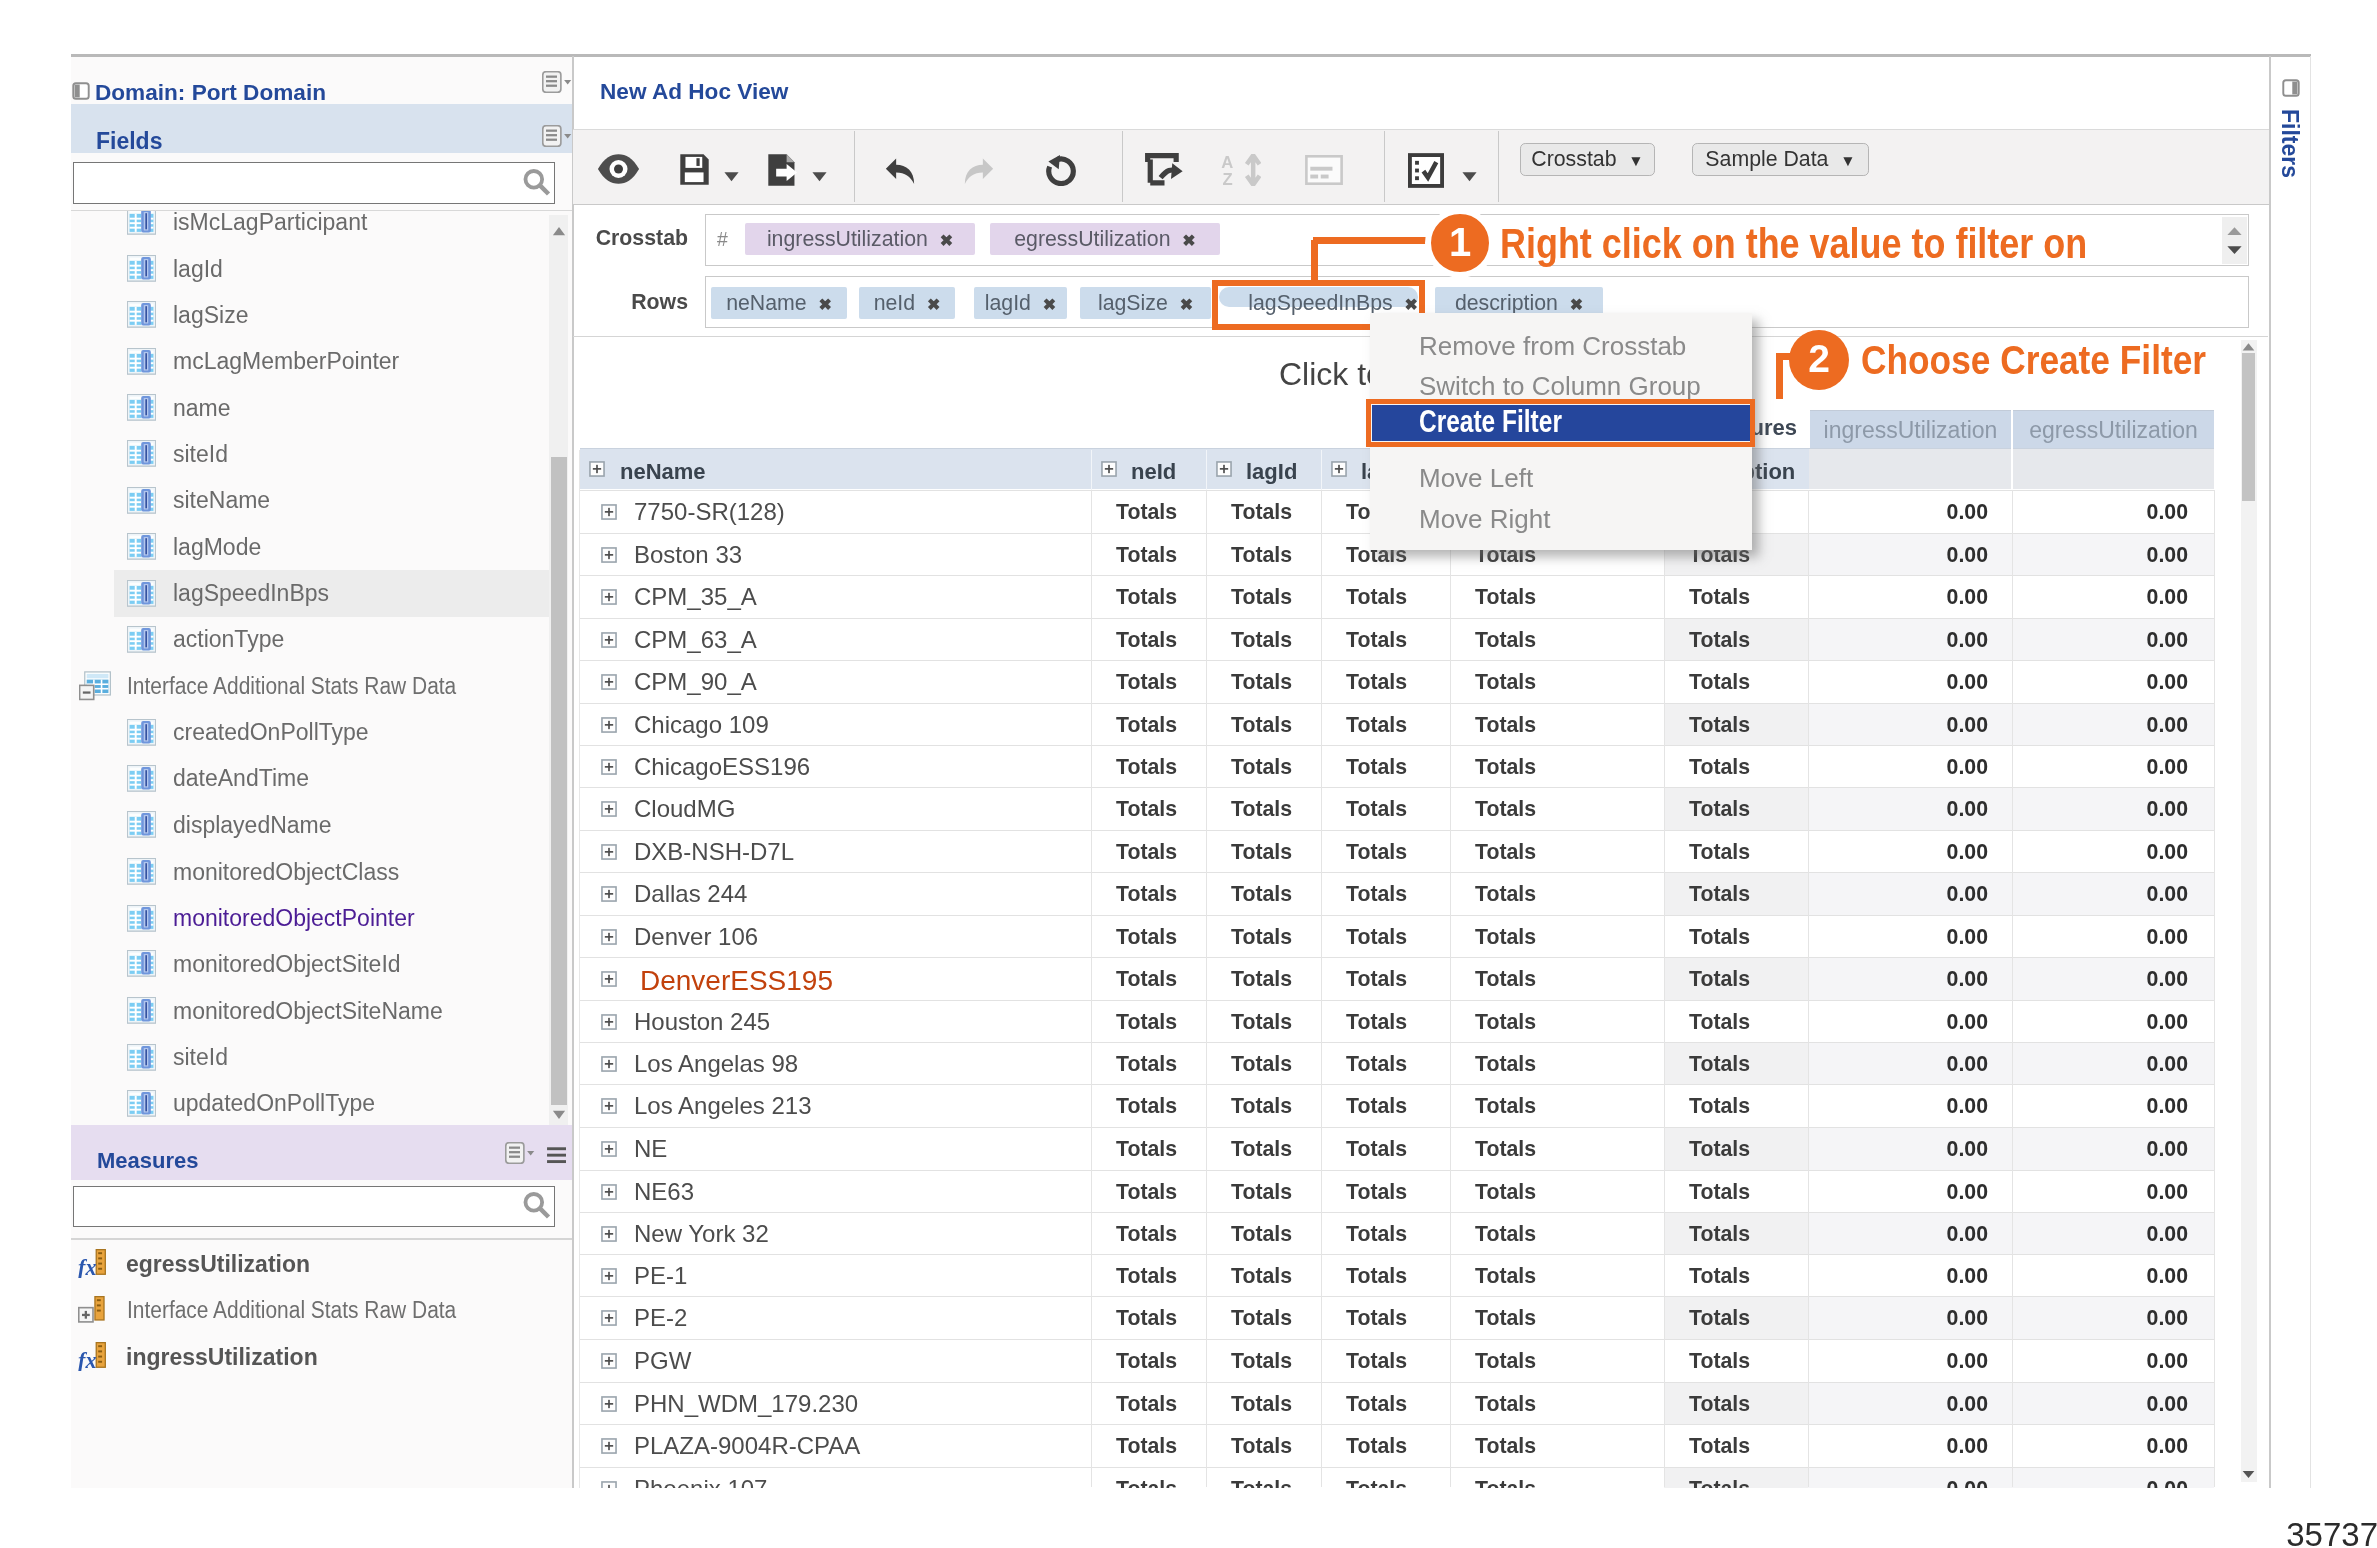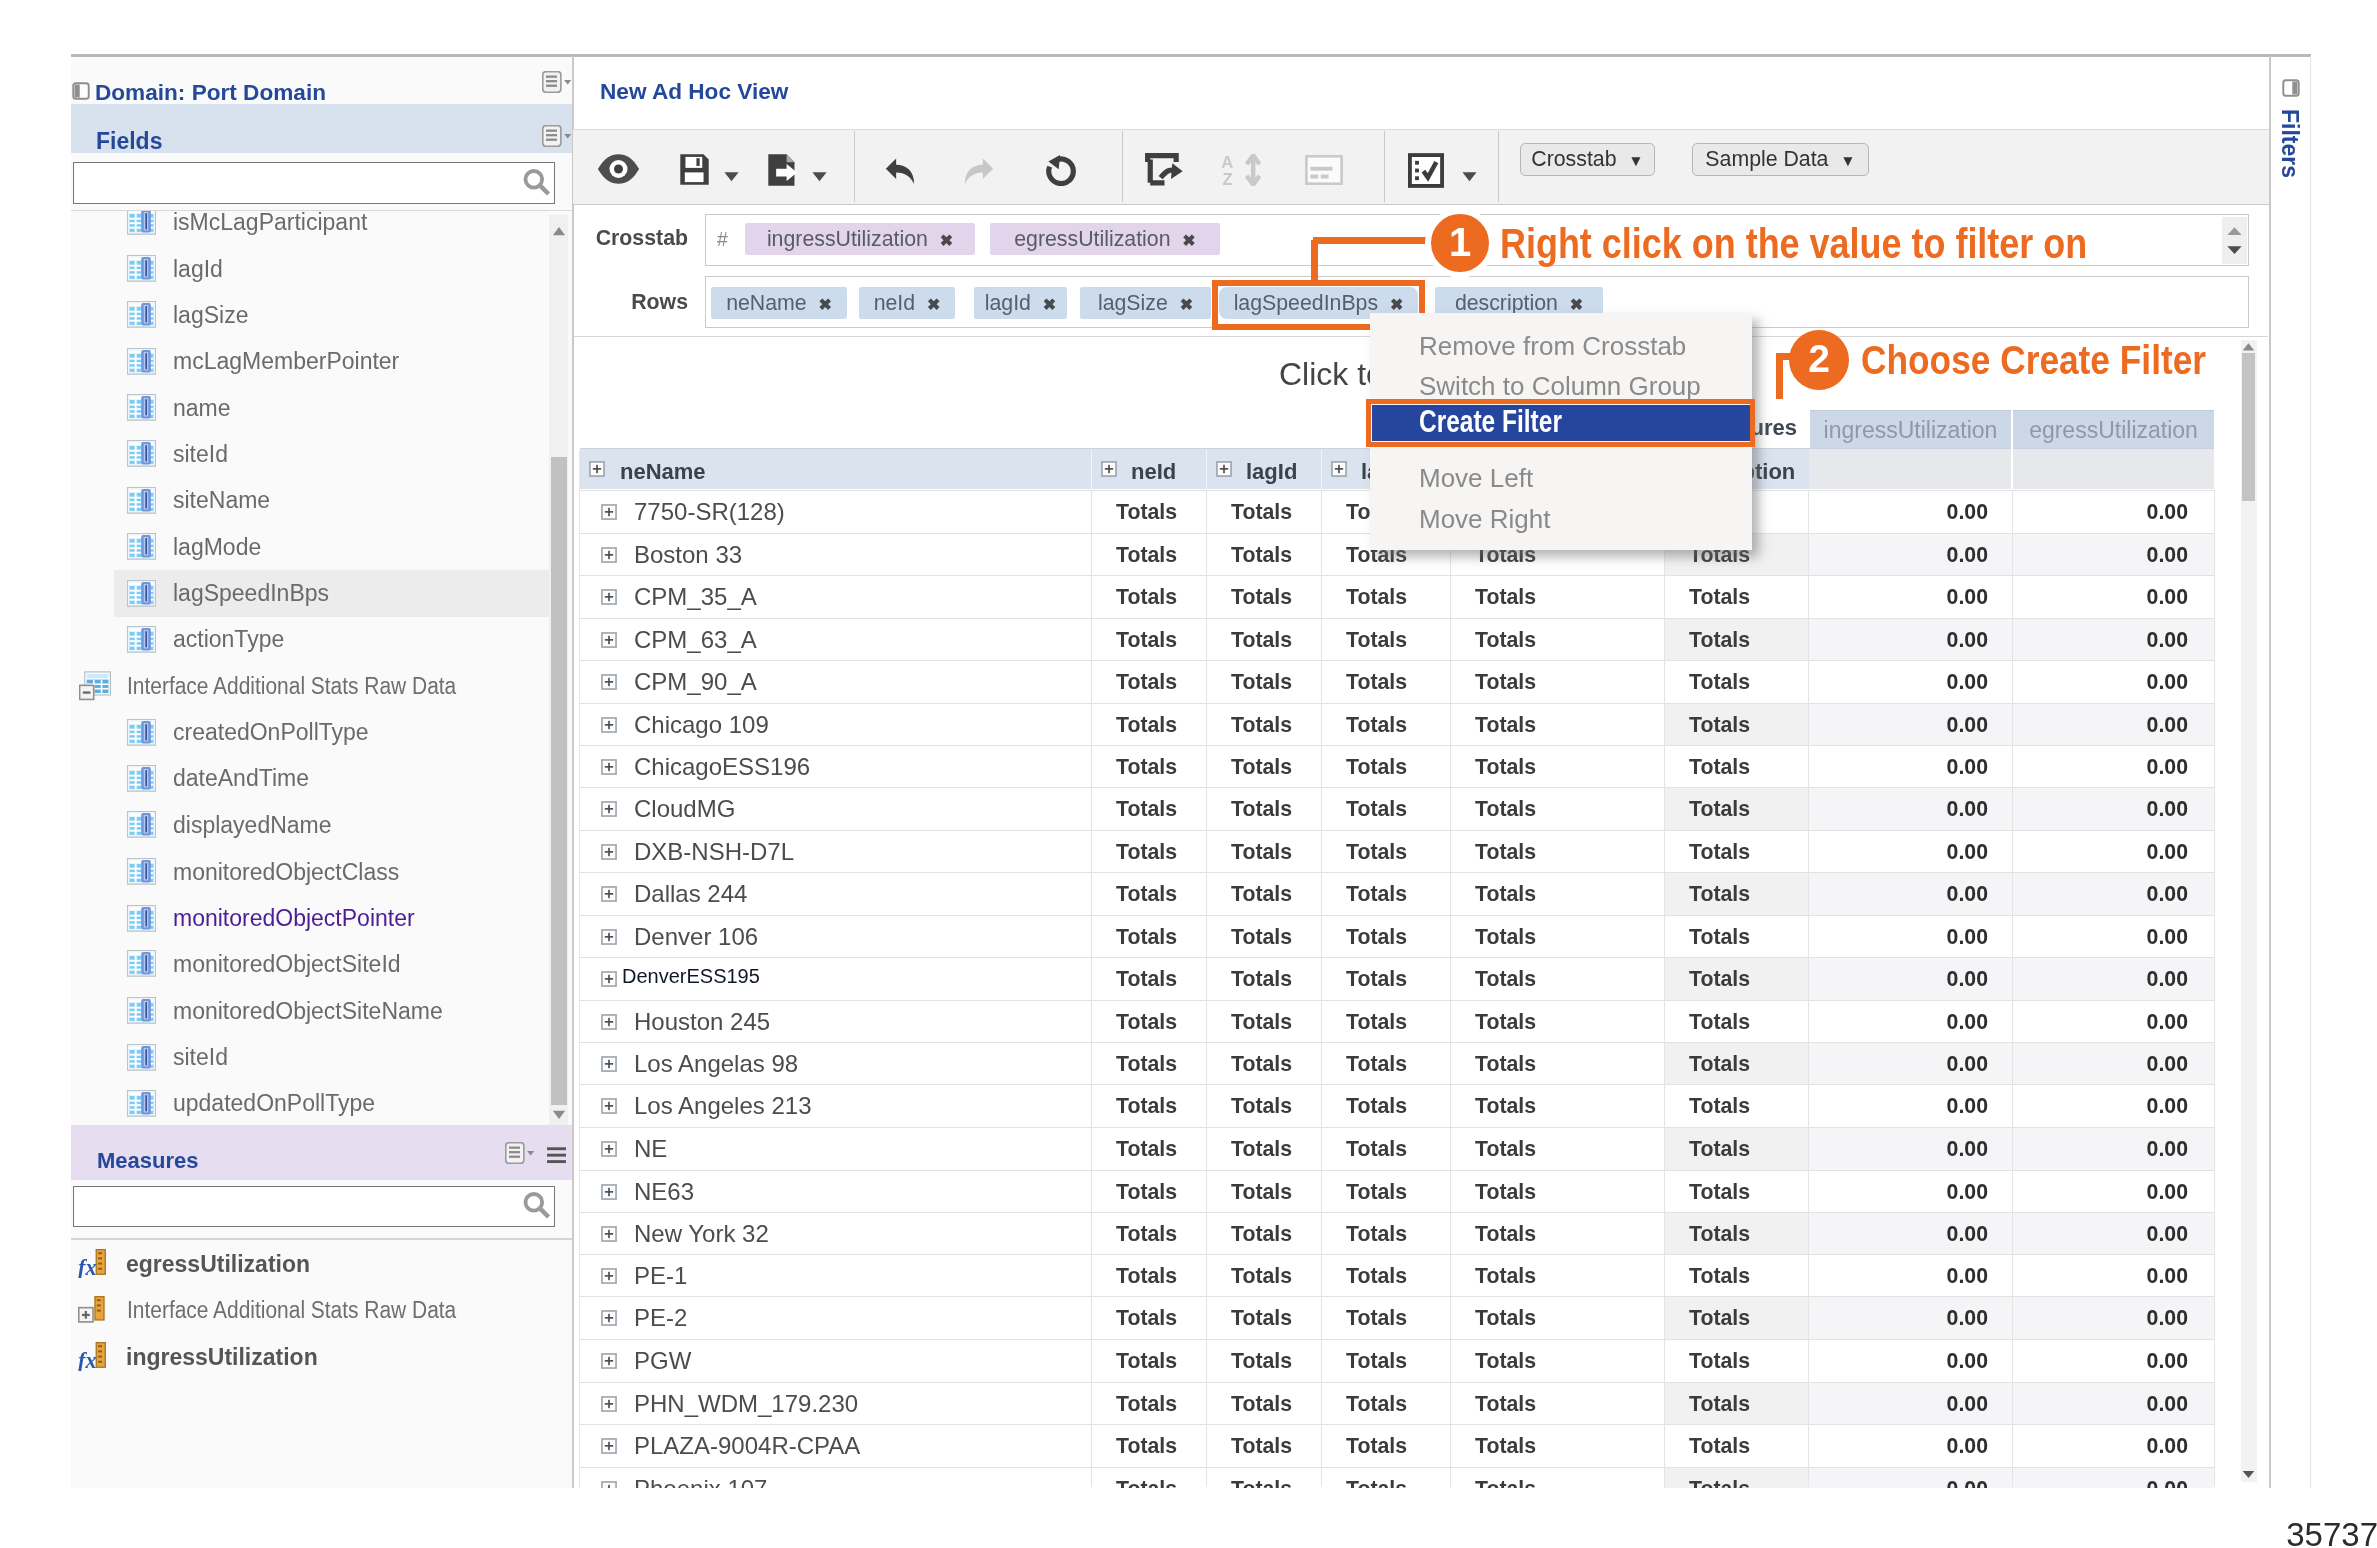--- a/index.html
+++ b/index.html
@@ -454,21 +454,21 @@
   </svg>
 <svg class="ab" style="left:2226px;top:245px" width="17" height="10.4" viewBox="0 0 26 16">
     <path d="M2 2 L24 2 L13 14 Z" fill="#4c4c4c"></path>
   </svg>
 <div class="ab" style="left:591px;top:290px;width:97px;font-size:21.3px;font-weight:bold;color:#4a4a4a;text-align:right">Rows</div>
 <div class="ab" style="left:705px;top:276px;width:1544px;height:52px;background:#fff;border:1.3px solid #c9c9c9"></div>
 <div class="ab" style="left:711px;top:287px;width:136px;height:32px;background:#ccdcec;border-radius:1.9px;font-size:21.3px;color:#55606c;line-height:32px;text-align:center;white-space:nowrap">neName&nbsp;&nbsp;<span style="font-size:16px;color:#4a4a4a;font-weight:bold">✖</span></div>
 <div class="ab" style="left:859px;top:287px;width:96px;height:32px;background:#ccdcec;border-radius:1.9px;font-size:21.3px;color:#55606c;line-height:32px;text-align:center;white-space:nowrap">neId&nbsp;&nbsp;<span style="font-size:16px;color:#4a4a4a;font-weight:bold">✖</span></div>
 <div class="ab" style="left:974px;top:287px;width:93px;height:32px;background:#ccdcec;border-radius:1.9px;font-size:21.3px;color:#55606c;line-height:32px;text-align:center;white-space:nowrap">lagId&nbsp;&nbsp;<span style="font-size:16px;color:#4a4a4a;font-weight:bold">✖</span></div>
 <div class="ab" style="left:1080px;top:287px;width:131px;height:32px;background:#ccdcec;border-radius:1.9px;font-size:21.3px;color:#55606c;line-height:32px;text-align:center;white-space:nowrap">lagSize&nbsp;&nbsp;<span style="font-size:16px;color:#4a4a4a;font-weight:bold">✖</span></div>
-<div class="ab" style="left:1219px;top:287px;width:199px;height:32px;background:#ccdcec;border-radius:8px;font-size:21.3px;color:#55606c;line-height:32px;text-align:center;white-space:nowrap">lagSpeedInBps&nbsp;&nbsp;<span style="font-size:16px;color:#4a4a4a;font-weight:bold">✖</span></div>
+<div class="ab" style="left:1219px;top:287px;width:199px;height:20px;background:#ccdcec;border-radius:14px;font-size:21.3px;color:#55606c;line-height:32px;text-align:right;white-space:nowrap">lagSpeedInBps&nbsp;&nbsp;<span style="font-size:16px;color:#4a4a4a;font-weight:bold">✖</span></div>
 <div class="ab" style="left:1435px;top:287px;width:168px;height:32px;background:#ccdcec;border-radius:1.9px;font-size:21.3px;color:#55606c;line-height:32px;text-align:center;white-space:nowrap">description&nbsp;&nbsp;<span style="font-size:16px;color:#4a4a4a;font-weight:bold">✖</span></div>
 <div class="ab" style="left:573px;top:336px;width:1695px;height:1.3px;background:#d5d5d5"></div>
 <div class="ab" style="left:1279px;top:356px;font-size:32px;color:#444">Click to add a title</div>
 <div class="ab" style="left:1606px;top:415px;width:191px;font-size:22px;font-weight:bold;color:#3d4754;text-align:right">Measures</div>
 <div class="ab" style="left:1810px;top:410px;width:201px;height:39px;background:#ccd8e8;border-top:1.3px solid #c2cbd8;font-size:23px;color:#8d99a8;text-align:center;line-height:38px">ingressUtilization</div>
 <div class="ab" style="left:2013px;top:410px;width:201px;height:39px;background:#ccd8e8;border-top:1.3px solid #c2cbd8;font-size:23px;color:#8d99a8;text-align:center;line-height:38px">egressUtilization</div>
 <div class="ab" style="left:580px;top:448px;width:1229px;height:41px;background:#dbe3ee;border-top:1.3px solid #c9d2de"></div>
 <div class="ab" style="left:1809px;top:448px;width:202px;height:41px;background:#e6e8ec;border-top:1.3px solid #c9d2de"></div>
 <div class="ab" style="left:2013px;top:448px;width:201px;height:41px;background:#e6e8ec;border-top:1.3px solid #c9d2de"></div>
 <svg class="ab" style="left:589px;top:461px" width="16" height="16" viewBox="0 0 25 25">
@@ -694,21 +694,21 @@
 </div>
 <div class="ab" style="left:580px;top:915px;width:1634px;height:1.3px;background:#e2e2e2"></div>
 <div class="ab" style="left:1664px;top:957px;width:144px;height:43px;background:#f1f1f2"></div>
 <div class="ab" style="left:1808px;top:957px;width:406px;height:43px;background:#f5f5f7"></div>
 <div class="ab" style="left:580px;top:957px;width:1634px;height:43px;overflow:hidden">
 <svg class="ab" style="left:21px;top:13.6px" width="16" height="16" viewBox="0 0 25 25">
       <rect x="1.5" y="1.5" width="22" height="22" fill="#fdfdfd" stroke="#9aa4ad" stroke-width="2.5"></rect>
       <rect x="6" y="11" width="13" height="2.6" fill="#4c4c4c"></rect>
       <rect x="11.2" y="6" width="2.6" height="13" fill="#4c4c4c"></rect>
     </svg>
-<div class="ab" style="left:42px;top:8.4px;font-size:20px;color:#0f172a;white-space:nowrap">DenverESS195</div>
+<div class="ab" style="left:60px;top:8.4px;font-size:28px;color:#c2410c;white-space:nowrap">DenverESS195</div>
 <div class="ab" style="left:536px;top:9.7px;font-size:21.3px;font-weight:bold;color:#3b3b3b">Totals</div>
 <div class="ab" style="left:651px;top:9.7px;font-size:21.3px;font-weight:bold;color:#3b3b3b">Totals</div>
 <div class="ab" style="left:766px;top:9.7px;font-size:21.3px;font-weight:bold;color:#3b3b3b">Totals</div>
 <div class="ab" style="left:895px;top:9.7px;font-size:21.3px;font-weight:bold;color:#3b3b3b">Totals</div>
 <div class="ab" style="left:1109px;top:9.7px;font-size:21.3px;font-weight:bold;color:#3b3b3b">Totals</div>
 <div class="ab" style="left:1279px;top:9.7px;width:129px;font-size:21.3px;font-weight:bold;color:#2e2e2e;text-align:right">0.00</div>
 <div class="ab" style="left:1479px;top:9.7px;width:129px;font-size:21.3px;font-weight:bold;color:#2e2e2e;text-align:right">0.00</div>
 </div>
 <div class="ab" style="left:580px;top:957px;width:1634px;height:1.3px;background:#e2e2e2"></div>
 <div class="ab" style="left:580px;top:1000px;width:1634px;height:43px;overflow:hidden">

